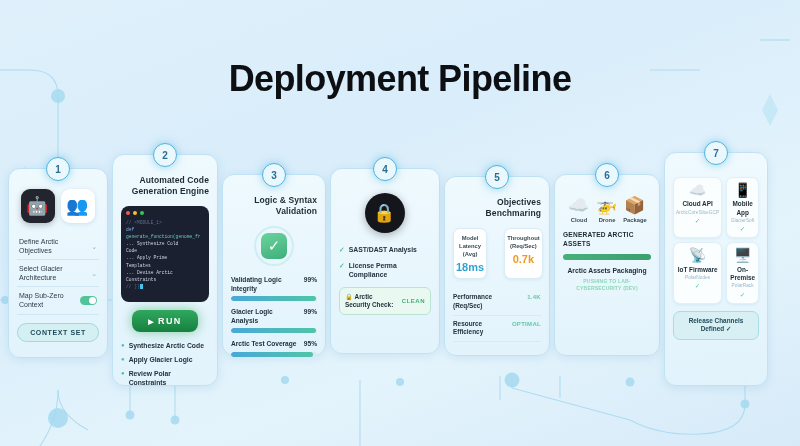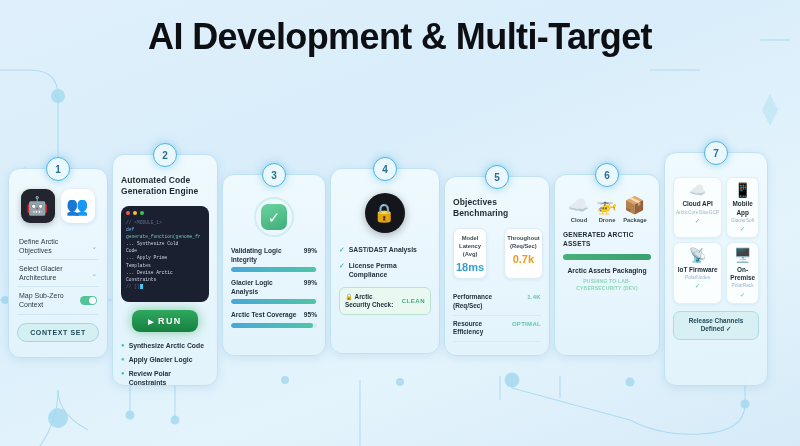--- a/index.html
+++ b/index.html
@@ -46,21 +46,21 @@
     position: absolute; top: -12px; left: 50%; transform: translateX(-50%);
     width: 24px; height: 24px; border-radius: 50%;
     background: #eaf7fd; border: 1.5px solid #4fb4e0;
     display: flex; align-items: center; justify-content: center;
     font-size: 10px; color: #2b6f90; font-weight: bold;
     box-shadow: 0 0 8px rgba(79,180,224,0.55);
   }
 
   .card-title {
     font-size: 8.5px; font-weight: bold; color: #1d2a33;
-    text-align: left; line-height: 1.35; margin-bottom: 8px;
+    text-align: right; line-height: 1.35; margin-bottom: 8px;
     letter-spacing: 0.1px;
   }
 
   
   .icon-row { display: flex; gap: 6px; justify-content: center; margin-bottom: 10px; }
   .icon-tile {
     width: 34px; height: 34px; border-radius: 9px;
     display: flex; align-items: center; justify-content: center; font-size: 18px;
   }
   .icon-tile.dark { background: #23252e; box-shadow: 0 2px 6px rgba(0,0,0,0.25); }
@@ -239,21 +239,22 @@
     </g>
     <g fill="#bfe6f6" opacity="0.8">
       <path d="M762 110 l8 -16 l8 16 l-8 16 z"></path>
       <path d="M20 176 l5 -10 l5 10 l-5 10 z"></path>
     </g>
   </svg>
 </div>
 
 <div class="title">
   <h1>
-    <span>AI Development &amp; Multi-Target</span><br>
+    <br>
+    <span>Deployment Pipeline</span>
   </h1>
 </div>
 
 <div class="pipeline">
 
   <div class="card c1">
     <div class="step-badge">1</div>
     <div class="icon-row">
       <div class="icon-tile dark">🤖</div>
       <div class="icon-tile light">👥</div>
@@ -307,20 +308,21 @@
         </div>
       <div class="bullet">
           <i>●</i>
           <span>Review Polar Constraints</span>
         </div>
     </div>
   </div>
 
   <div class="card c3">
     <div class="step-badge">3</div>
+    <div class="card-title">Logic &amp; Syntax Validation</div>
     <div class="check-circle">
       <div class="check-inner">✓</div>
     </div>
     <div>
       <div class="prog-head">
           <span>Validating Logic Integrity</span>
           <b>99%</b>
         </div>
       <div class="bar">
           <div style="width:99%"></div>

